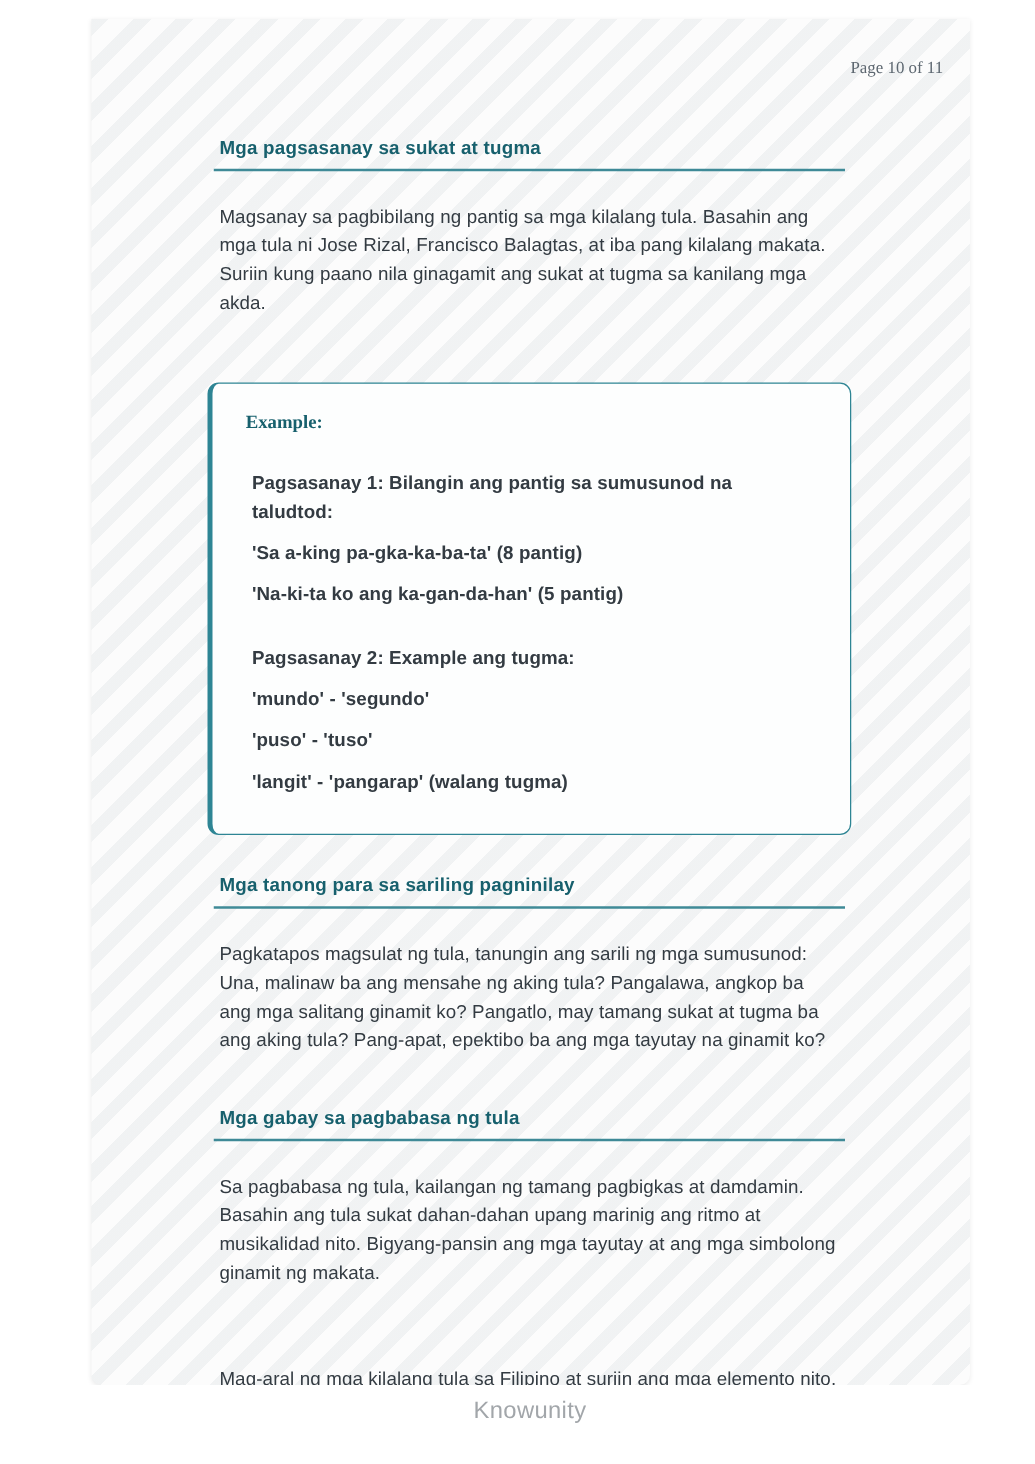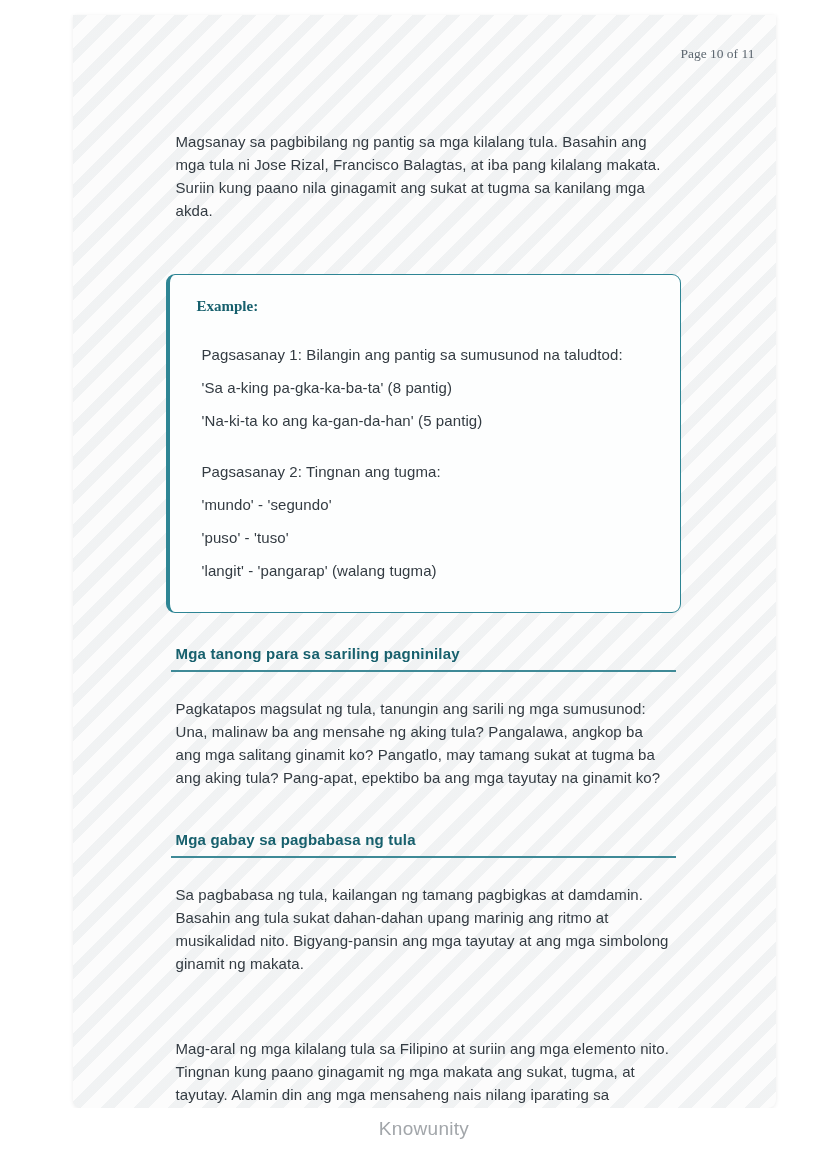--- a/index.html
+++ b/index.html
@@ -83,21 +83,21 @@
   }
 
   .example-title {
     color: #17606d;
     font-size: 15px;
     font-weight: bold;
     margin-bottom: 13px;
     font-family: Liberation Serif, serif;
   }
 
-  .example-group { margin-top: 8px; }
+  .example-group { margin-top: 8px; font-weight: bold; }
   .example-group:first-of-type { margin-top: 0; }
 
   .example-line {
     color: #333b42;
     font-size: 15px;
     line-height: 23px;
     letter-spacing: 0.1px;
   }
 
   
@@ -131,34 +131,35 @@
 <div class="viewport">
 
   <div class="page-card">
 
     <div class="page-number">Page 10 of 11</div>
 
     <div class="content">
 
 
       <div class="section">
+        <div class="section-heading">Mga pagsasanay sa sukat at tugma</div>
         <div class="section-body">Magsanay sa pagbibilang ng pantig sa mga kilalang tula. Basahin ang mga tula ni Jose Rizal, Francisco Balagtas, at iba pang kilalang makata. Suriin kung paano nila ginagamit ang sukat at tugma sa kanilang mga akda.</div>
       </div>
 
       <div class="example-box">
         <div class="example-title">Example:</div>
 
         <div class="example-group">
           <div class="example-line">Pagsasanay 1: Bilangin ang pantig sa sumusunod na taludtod:</div>
           <div class="example-line">'Sa a-king pa-gka-ka-ba-ta' (8 pantig)</div>
           <div class="example-line">'Na-ki-ta ko ang ka-gan-da-han' (5 pantig)</div>
         </div>
 
         <div class="example-group">
-          <div class="example-line">Pagsasanay 2: Tingnan ang tugma:</div>
+          <div class="example-line">Pagsasanay 2: Example ang tugma:</div>
           <div class="example-line">'mundo' - 'segundo'</div>
           <div class="example-line">'puso' - 'tuso'</div>
           <div class="example-line">'langit' - 'pangarap' (walang tugma)</div>
         </div>
       </div>
 
       <div class="section">
         <div class="section-heading">Mga tanong para sa sariling pagninilay</div>
         <div class="section-body">Pagkatapos magsulat ng tula, tanungin ang sarili ng mga sumusunod: Una, malinaw ba ang mensahe ng aking tula? Pangalawa, angkop ba ang mga salitang ginamit ko? Pangatlo, may tamang sukat at tugma ba ang aking tula? Pang-apat, epektibo ba ang mga tayutay na ginamit ko?</div>
       </div>

